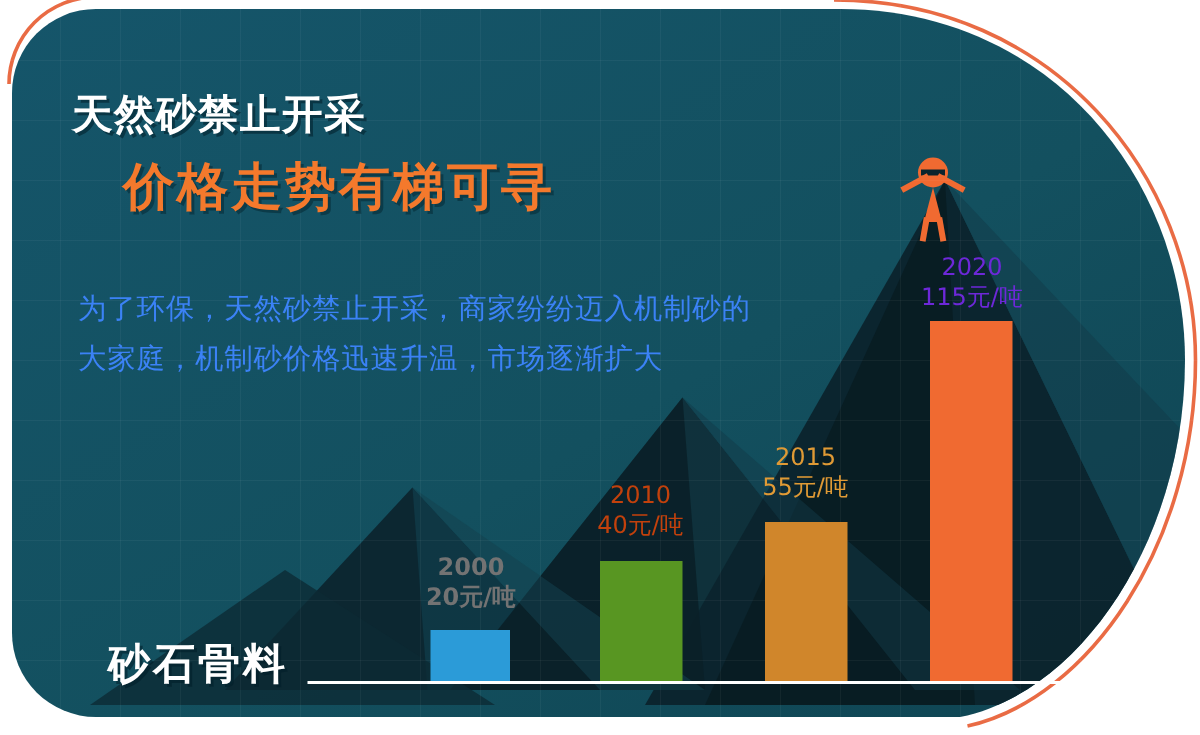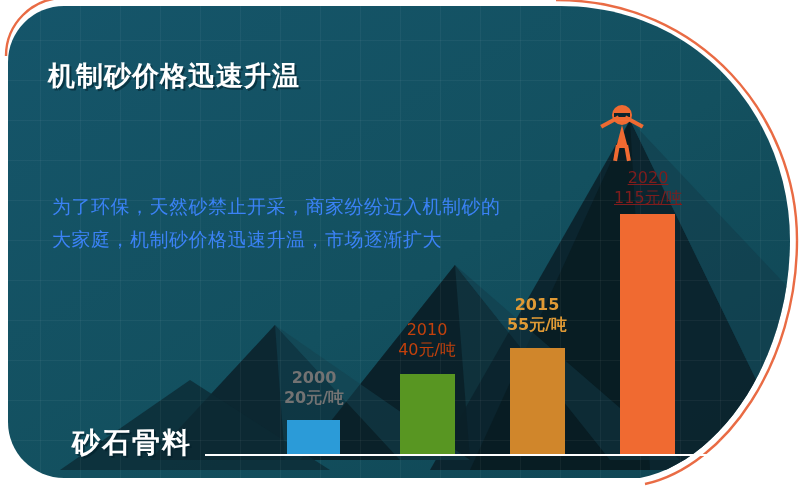--- a/index.html
+++ b/index.html
@@ -121,35 +121,36 @@
           <rect x="624" y="120" width="20" height="4" transform="rotate(28 634 122)"></rect>
         </g>
       </g>
 
       <path d="M 6,56 A 58,58 0 0 1 64,-2 L 140,-2" fill="none" stroke="#e8633a" stroke-width="2.4" opacity=".95"></path>
       <path d="M 556,0 C 702,0 797,118 797,240 C 797,362 726,466 645,484" fill="none" stroke="#e8633a" stroke-width="2.4" opacity=".95"></path>
     </svg>
     <div class="grid"></div>
   </div>
 
-  <div class="headline">机制砂价格迅速升温</div>
+  <div class="headline">天然砂禁止开采</div>
+  <div class="subhead">价格走势有梯可寻</div>
   <div class="body-copy">为了环保，天然砂禁止开采，商家纷纷迈入机制砂的大家庭，机制砂价格迅速升温，市场逐渐扩大</div>
   <div class="footer-label">砂石骨料</div>
 
   <div class="baseline"></div>
 
   <div class="bar" style="left:287px; width:53px; height:34px; background:#2b9bd8;"></div>
   <div class="bar-label" style="left:254px; top:368px; color:#737373;font-weight:bold;">2000
 20元/吨</div>
 
   <div class="bar" style="left:400px; width:55px; height:80px; background:#589622;"></div>
   <div class="bar-label" style="left:367px; top:320px; color:#c2410c;">2010
 40元/吨</div>
 
   <div class="bar" style="left:510px; width:55px; height:106px; background:#d0862b;"></div>
-  <div class="bar-label" style="left:477px; top:295px; color:#e09a35;font-weight:bold;">2015
+  <div class="bar-label" style="left:477px; top:295px; color:#e09a35;">2015
 55元/吨</div>
 
   <div class="bar" style="left:620px; width:55px; height:240px; background:#f06a31;"></div>
-  <div class="bar-label" style="left:588px; top:168px; color:#7f1d1d;text-decoration:underline;">2020
+  <div class="bar-label" style="left:588px; top:168px; color:#6d28d9;">2020
 115元/吨</div>
 
 </div>
 
 </body></html>

